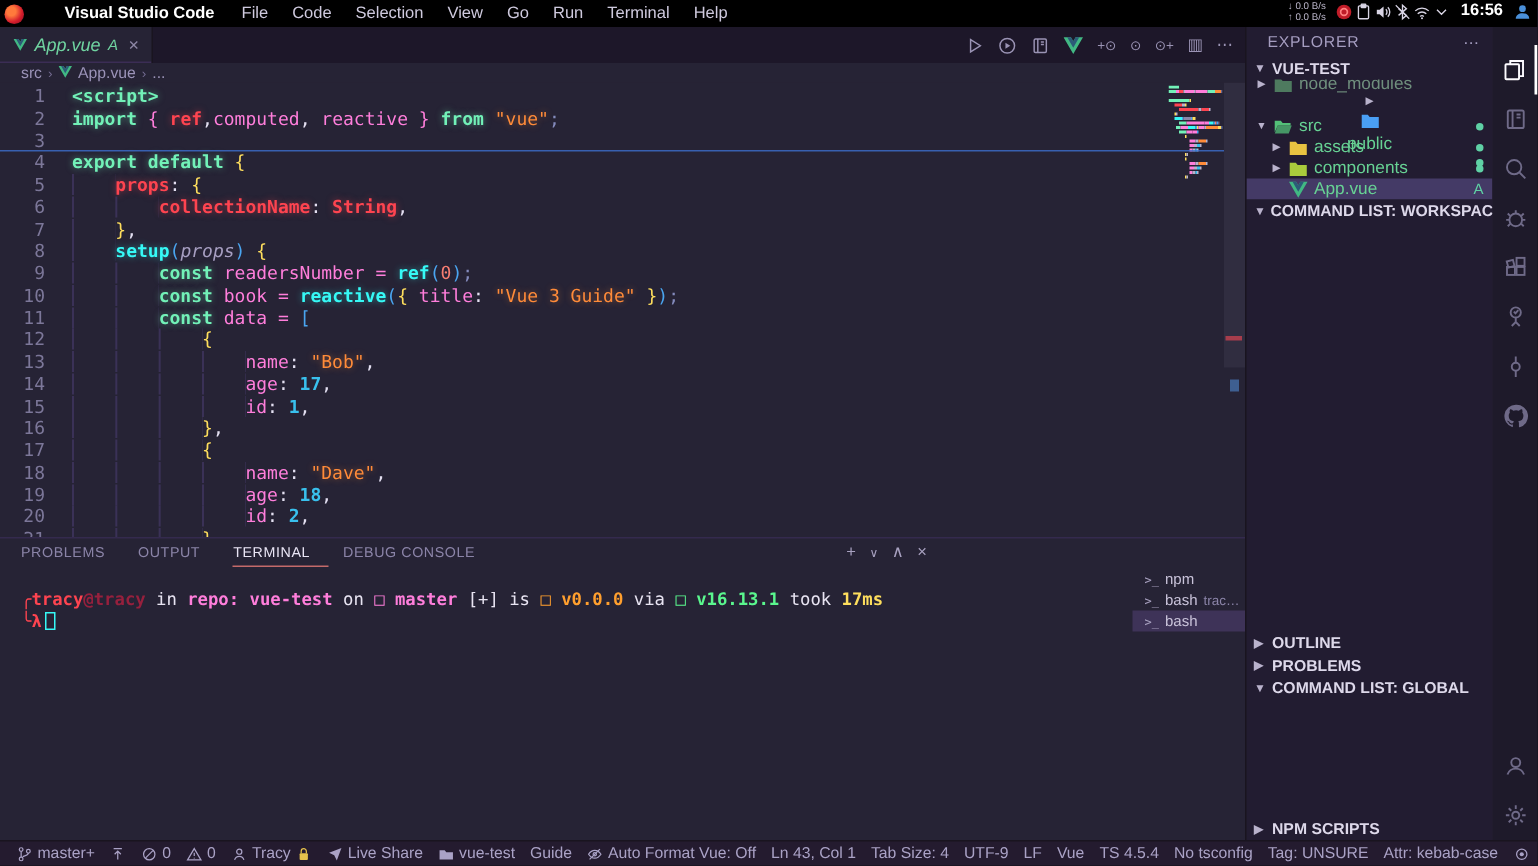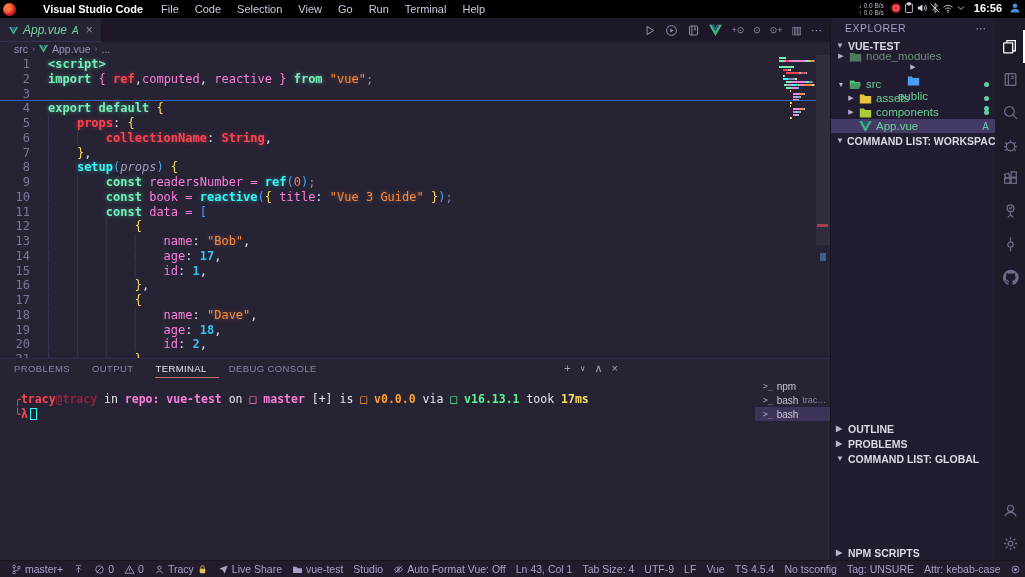--- a/index.html
+++ b/index.html
@@ -666,21 +666,21 @@
         </span>
         <span class="st-item">
           <span style="display: inline-flex;">
             <svg viewBox="0 0 16 16" fill="none" stroke="currentColor" stroke-width="1.2">
               <path d="M1.5 4h5l1.5 2h6.5v7h-13z" fill="currentColor" stroke="none"></path>
             </svg>
           </span>
           <span>vue-test</span>
         </span>
         <span class="st-item">
-          <span>Studio</span>
+          <span>Guide</span>
         </span>
       </span>
     <span class="st-right" id="st-right">
         <span class="st-item">
           <span style="display: inline-flex;">
             <svg viewBox="0 0 16 16" fill="none" stroke="currentColor" stroke-width="1.2">
               <path d="M2 8s2.5-3.8 6-3.8S14 8 14 8s-2.5 3.8-6 3.8S2 8 2 8z"></path>
               <circle cx="8" cy="8" r="1.6"></circle>
               <path d="M3 13L13 3"></path>
             </svg>

